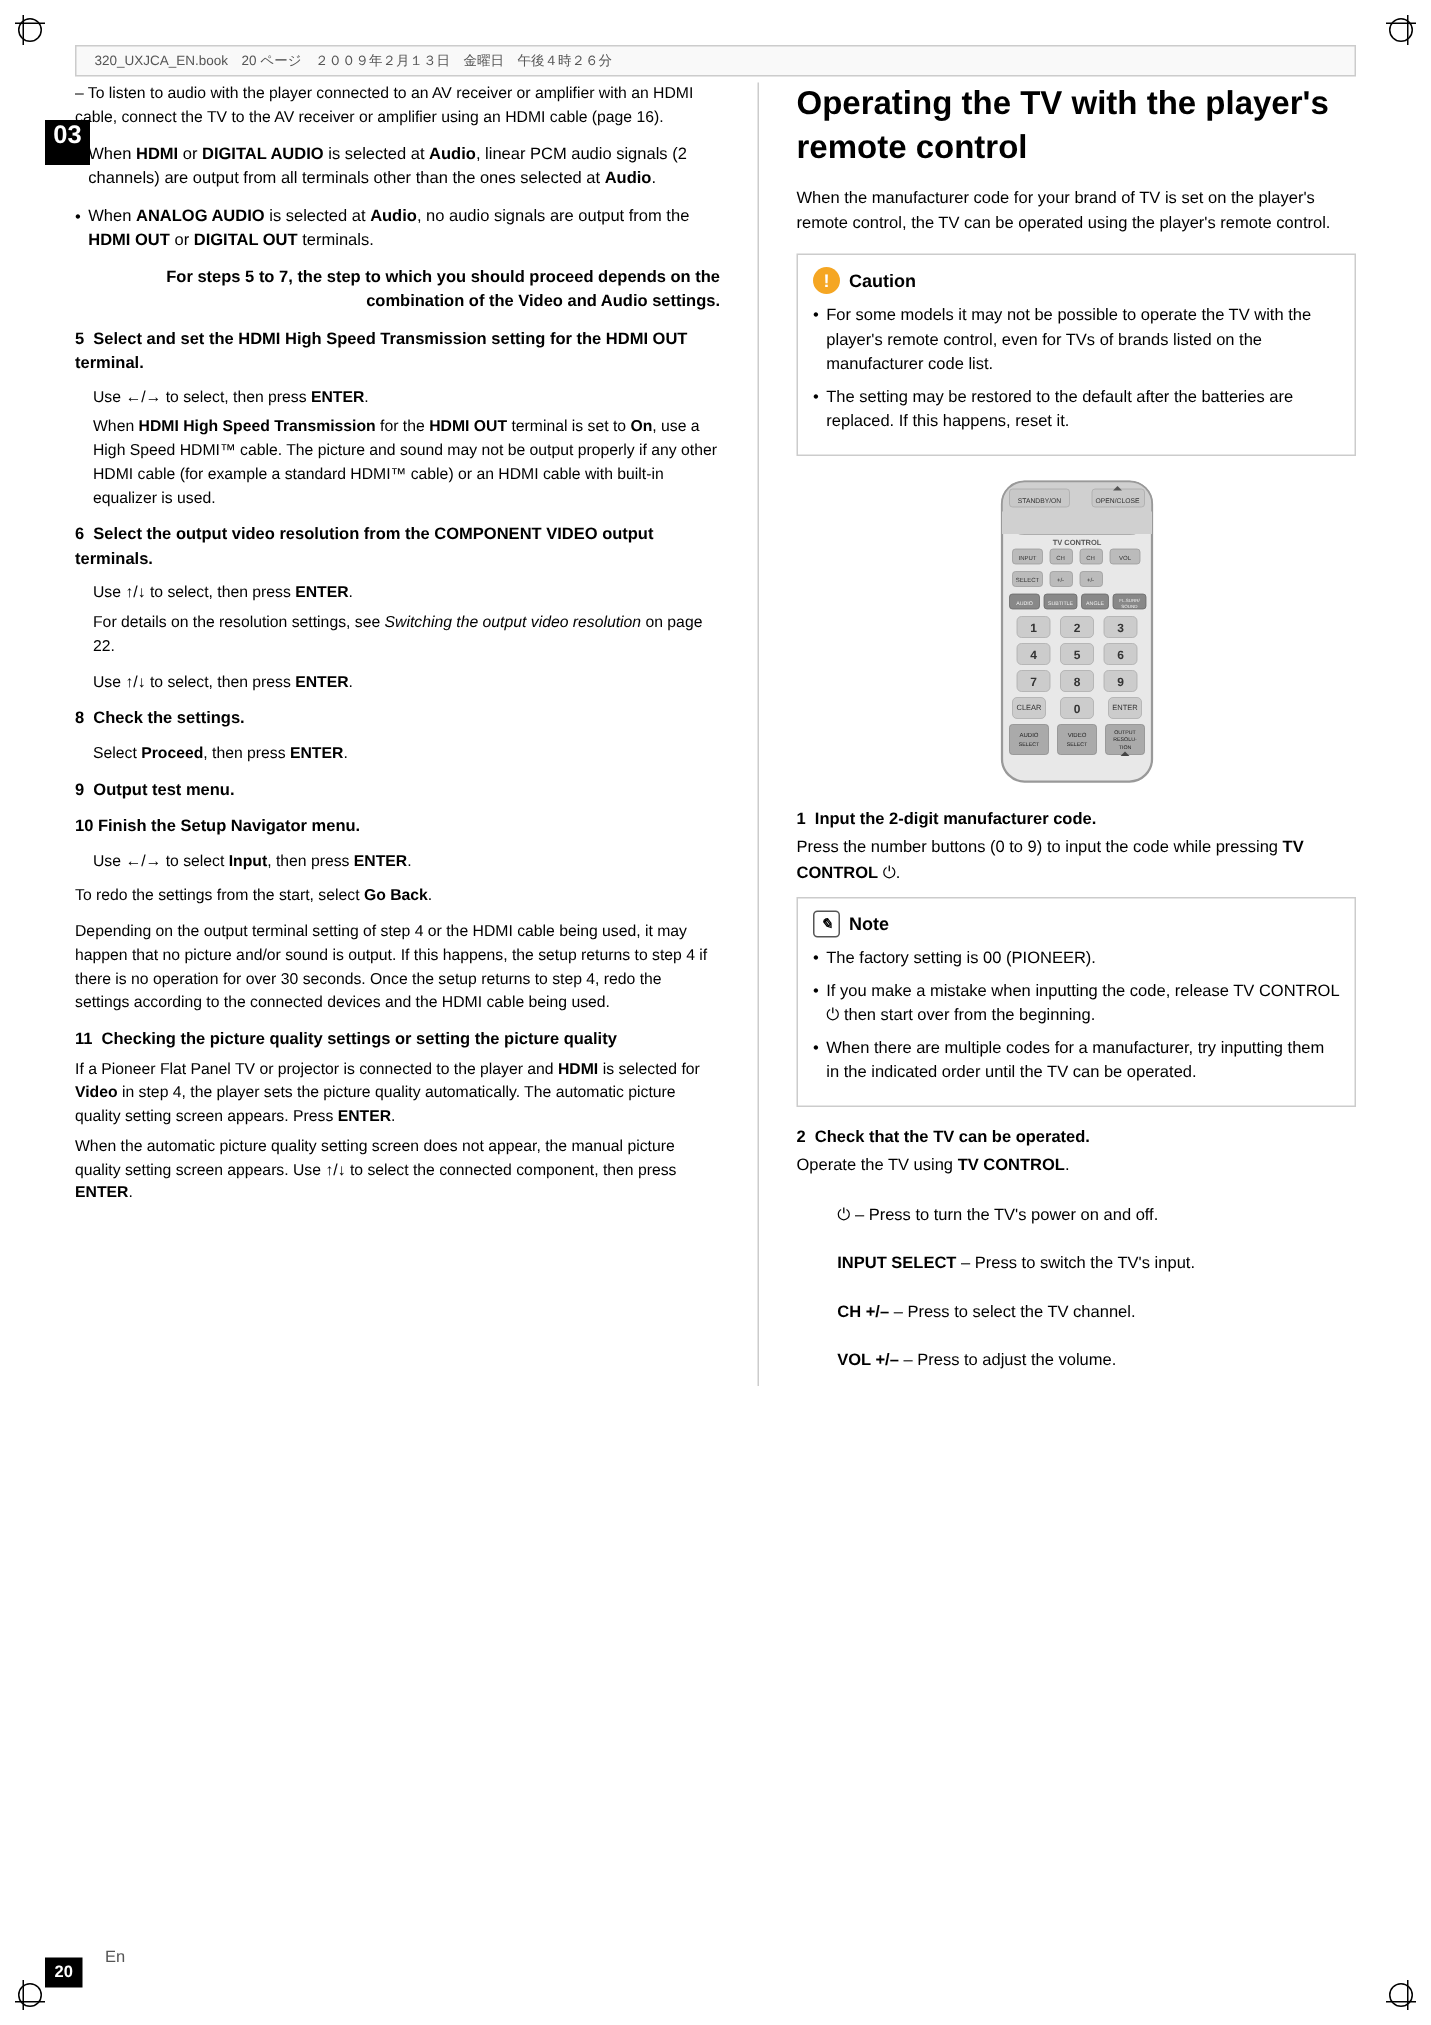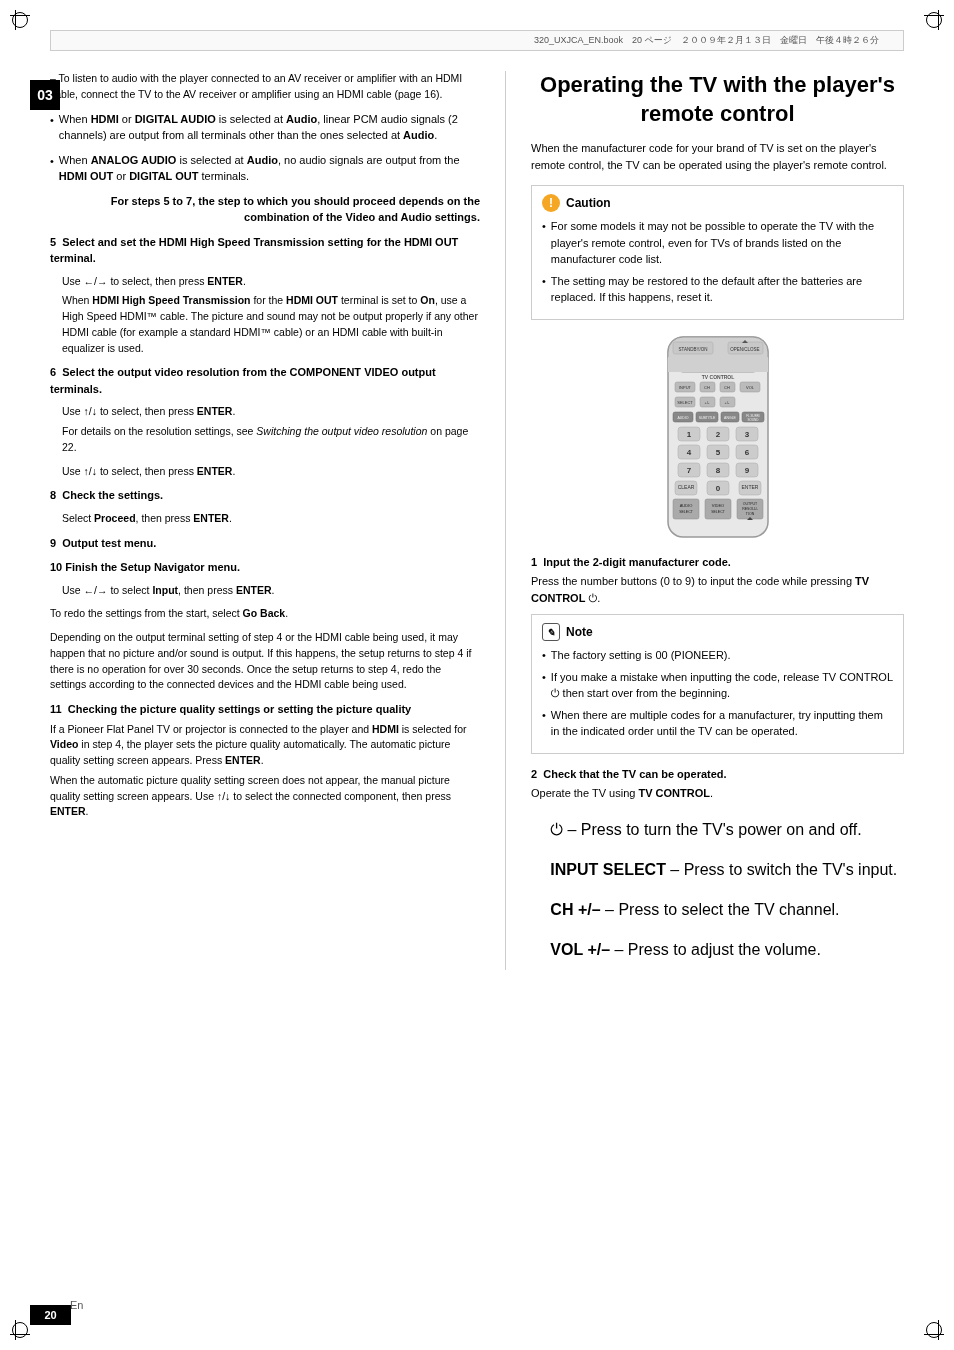--- a/index.html
+++ b/index.html
@@ -56,41 +56,39 @@
       border-radius: 50%;
     }
     .circle-mark.tl { top: 12px; left: 12px; }
     .circle-mark.tr { top: 12px; right: 12px; }
     .circle-mark.bl { bottom: 12px; left: 12px; }
     .circle-mark.br { bottom: 12px; right: 12px; }
 
     
     .header-bar {
       border: 1px solid #ccc;
-      padding: 3px 24px;
+      padding: 3px 12px;
       font-size: 9px;
       color: #555;
-      margin: 0 30px 20px 30px;
+      margin: 0 30px 4px 30px;
       background: #f9f9f9;
-      text-align: right;
     }
 
     
     .chapter-badge {
       position: absolute;
       left: 30px;
       top: 80px;
       width: 30px;
       height: 30px;
       background: #000;
       color: #fff;
-      font-size: 14px;
-      font-weight: bold;
-      display: flex;
-      align-items: center;
+      font-size: 17px;
+      font-weight: bold;
+      display: flex;
       justify-content: center;
     }
 
     
     .content-wrapper {
       display: flex;
       margin: 0 30px;
       gap: 25px;
     }
 
@@ -146,21 +144,20 @@
       text-align: right;
     }
 
     
     .right-title {
       font-size: 22px;
       font-weight: bold;
       line-height: 1.3;
       margin-bottom: 12px;
       color: #000;
-      text-align: center;
     }
 
     .right-intro {
       font-size: 11px;
       line-height: 1.5;
       margin-bottom: 12px;
     }
 
     
     .caution-box {
@@ -229,21 +226,21 @@
       justify-content: center;
       font-size: 10px;
       font-style: italic;
     }
 
     
     .page-number-bar {
       position: absolute;
       bottom: 25px;
       left: 30px;
-      width: 41px;
+      width: 25px;
       height: 20px;
       background: #000;
       color: #fff;
       display: flex;
       align-items: center;
       justify-content: center;
       font-size: 11px;
       font-weight: bold;
     }
     .page-en {
@@ -285,23 +282,23 @@
       margin-bottom: 3px;
     }
     .right-step-body {
       font-size: 11px;
       line-height: 1.5;
       margin-bottom: 8px;
     }
 
     .dash-item {
       display: flex;
-      gap: 6px;
+      gap: 18px;
       margin-bottom: 3px;
-      font-size: 16px;
+      font-size: 11px;
       line-height: 1.5;
       margin-top: 16px;
     }
   </style>
 </head>
 <body>
 
 <div class="page-container">
 
   <div class="reg-mark tl"></div>

